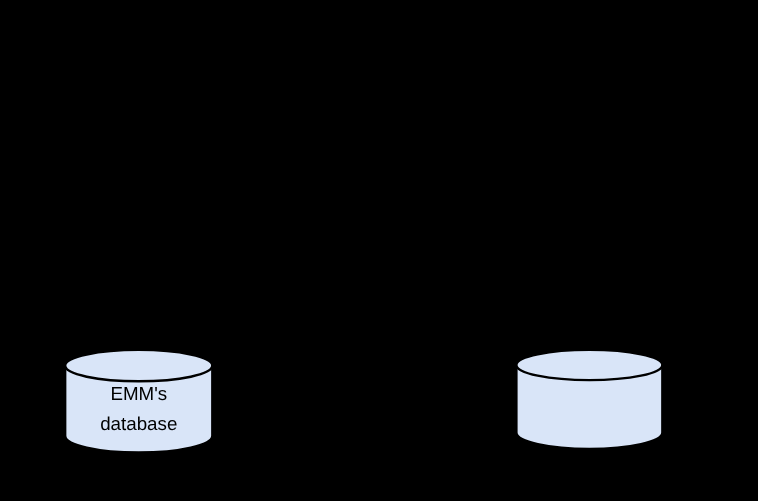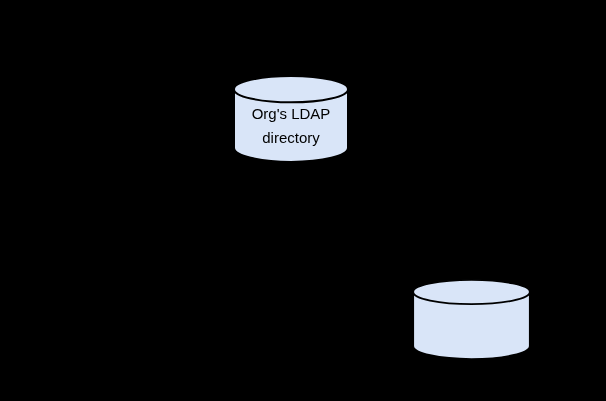--- a/index.html
+++ b/index.html
@@ -53,31 +53,31 @@
   
   .node-ldap   { left: 232px; top: 74px;  width: 118px; height: 89px; }
   .node-emm    { left: 50px;  top: 278px; width: 122px; height: 85px; }
   .node-google { left: 411px; top: 278px; width: 121px; height: 82px; }
 </style>
 </head>
 <body>
 
 <div class="canvas">
 
-  <div class="node node-ldap">
+
+  <div class="node node-emm">
     <svg viewBox="0 0 118 88" preserveAspectRatio="none">
       <path class="cyl-shape" d="M2,15 V73 a57,14 0 0 0 114,0 V15 Z" fill="#d9e5f8"></path>
       <ellipse class="cyl-shape" cx="59" cy="15" rx="57" ry="13" fill="#d9e5f8"></ellipse>
     </svg>
     <div class="label">
-      <span>Org's LDAP</span>
-      <span>directory</span>
+      <span>EMM's</span>
+      <span>database</span>
     </div>
   </div>
-
 
   <div class="node node-google">
     <svg viewBox="0 0 118 88" preserveAspectRatio="none">
       <path class="cyl-shape" d="M2,15 V73 a57,14 0 0 0 114,0 V15 Z" fill="#d9e5f8"></path>
       <ellipse class="cyl-shape" cx="59" cy="15" rx="57" ry="13" fill="#d9e5f8"></ellipse>
     </svg>
   </div>
 
 </div>
 

